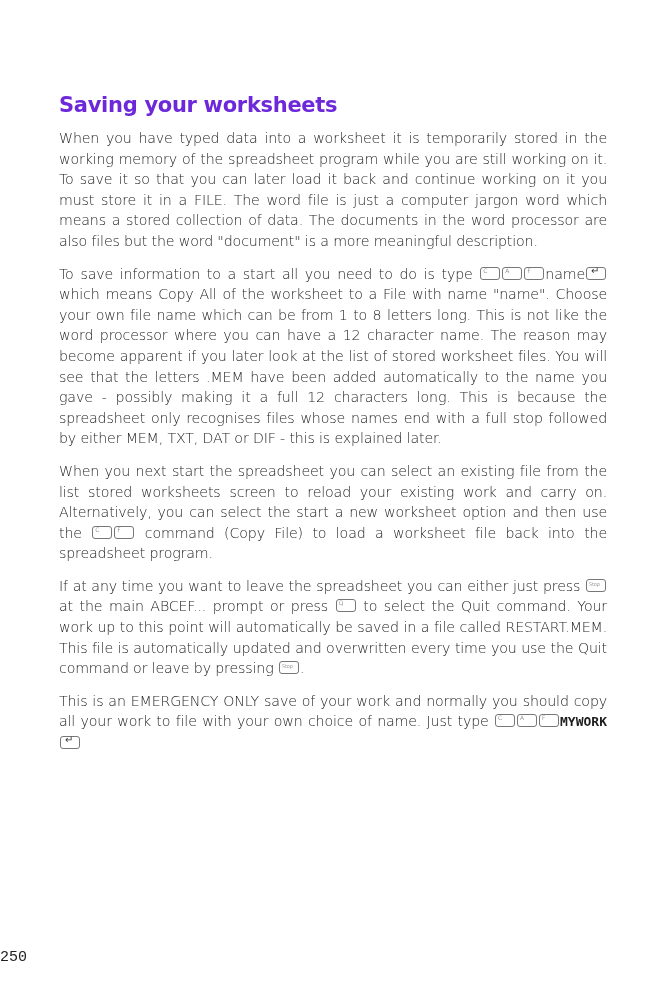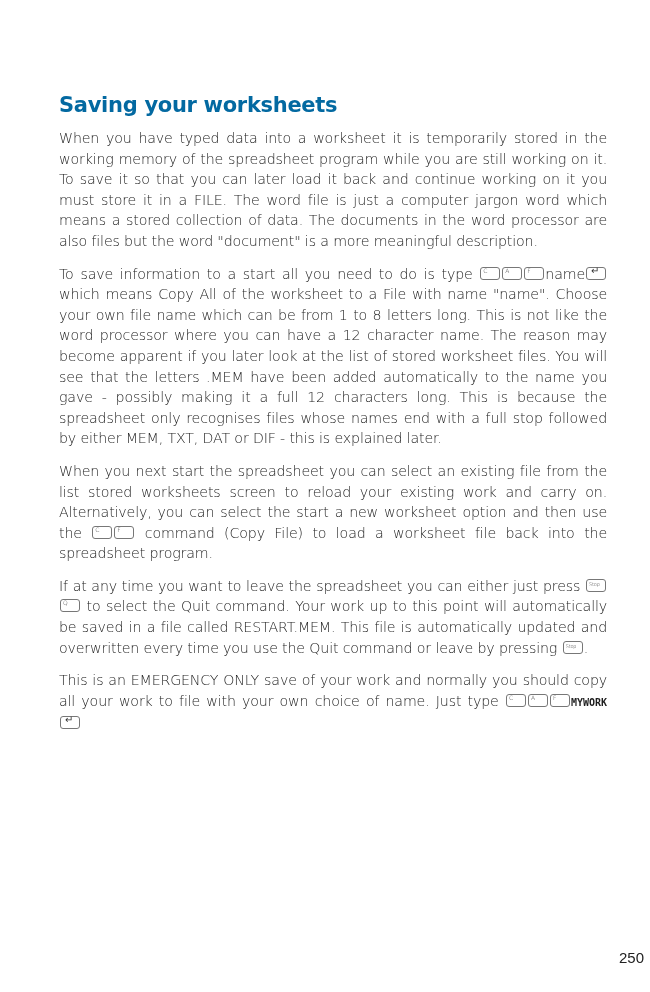--- a/index.html
+++ b/index.html
@@ -20,21 +20,21 @@
     left: 59px;
     top: 92px;
     width: 556px;
   }
   h2 {
     font-family: "DejaVu Sans", sans-serif;
     font-weight: bold;
     font-size: 21px;
     margin: 0 0 10px 0;
     letter-spacing: -0.3px;
-    color: #0369a1;
+    color: #6d28d9;
     line-height: 26px;
   }
   h2.second {
     margin-top: 12px;
   }
   p {
     font-size: 14.2px;
     line-height: 20.6px;
     margin: 0 8px 12px 0;
     text-align: justify;
@@ -75,30 +75,30 @@
     font-size: 10px;
     left: 4px;
     top: -1px;
     color: #333;
   }
   .italic {
   }
   .mono-bold {
     font-family: "DejaVu Sans Mono", monospace;
     font-weight: bold;
-    font-size: 10px;
+    font-size: 13px;
     letter-spacing: 0px;
   }
   .page-number {
     position: absolute;
     top: 949px;
     left: 0;
     width: 644px;
-    text-align: right;
-    font-family: Liberation Sans, sans-serif;
+    text-align: left;
+    font-family: Liberation Mono, monospace;
     font-size: 15px;
     color: #222;
   }
 </style>
 </head>
 <body>
 
 <div class="page">
 
   <h2>Saving your worksheets</h2>
@@ -115,20 +115,21 @@
     <span>When you next start the spreadsheet you can select an existing file from the list stored worksheets screen to reload your existing work and carry on. Alternatively, you can select the start a new worksheet option and then use the</span>
     <span class="key"><span class="lab">C</span></span><span class="key"><span class="lab">F</span></span>
     <span>command (Copy File) to load a worksheet file back into the spreadsheet program.</span>
   </p>
 
 
 
   <p>
     <span>If at any time you want to leave the spreadsheet you can either just press</span>
     <span class="key stop"><span class="lab">Stop</span></span>
+    <span>at the main ABCEF... prompt or press</span>
     <span class="key"><span class="lab">Q</span></span>
     <span>to select the Quit command. Your work up to this point will automatically be saved in a file called RESTART.MEM. This file is automatically updated and overwritten every time you use the Quit command or leave by pressing</span>
     <span class="key stop"><span class="lab">Stop</span></span><span>.</span>
   </p>
 
   <p>
     <span>This is an EMERGENCY ONLY save of your work and normally you should copy all your work to file with your own choice of name. Just type</span>
     <span class="key"><span class="lab">C</span></span><span class="key"><span class="lab">A</span></span><span class="key"><span class="lab">F</span></span><span class="mono-bold">MYWORK</span>
     <span class="key enter"><span class="lab">↵</span></span>
   </p>

